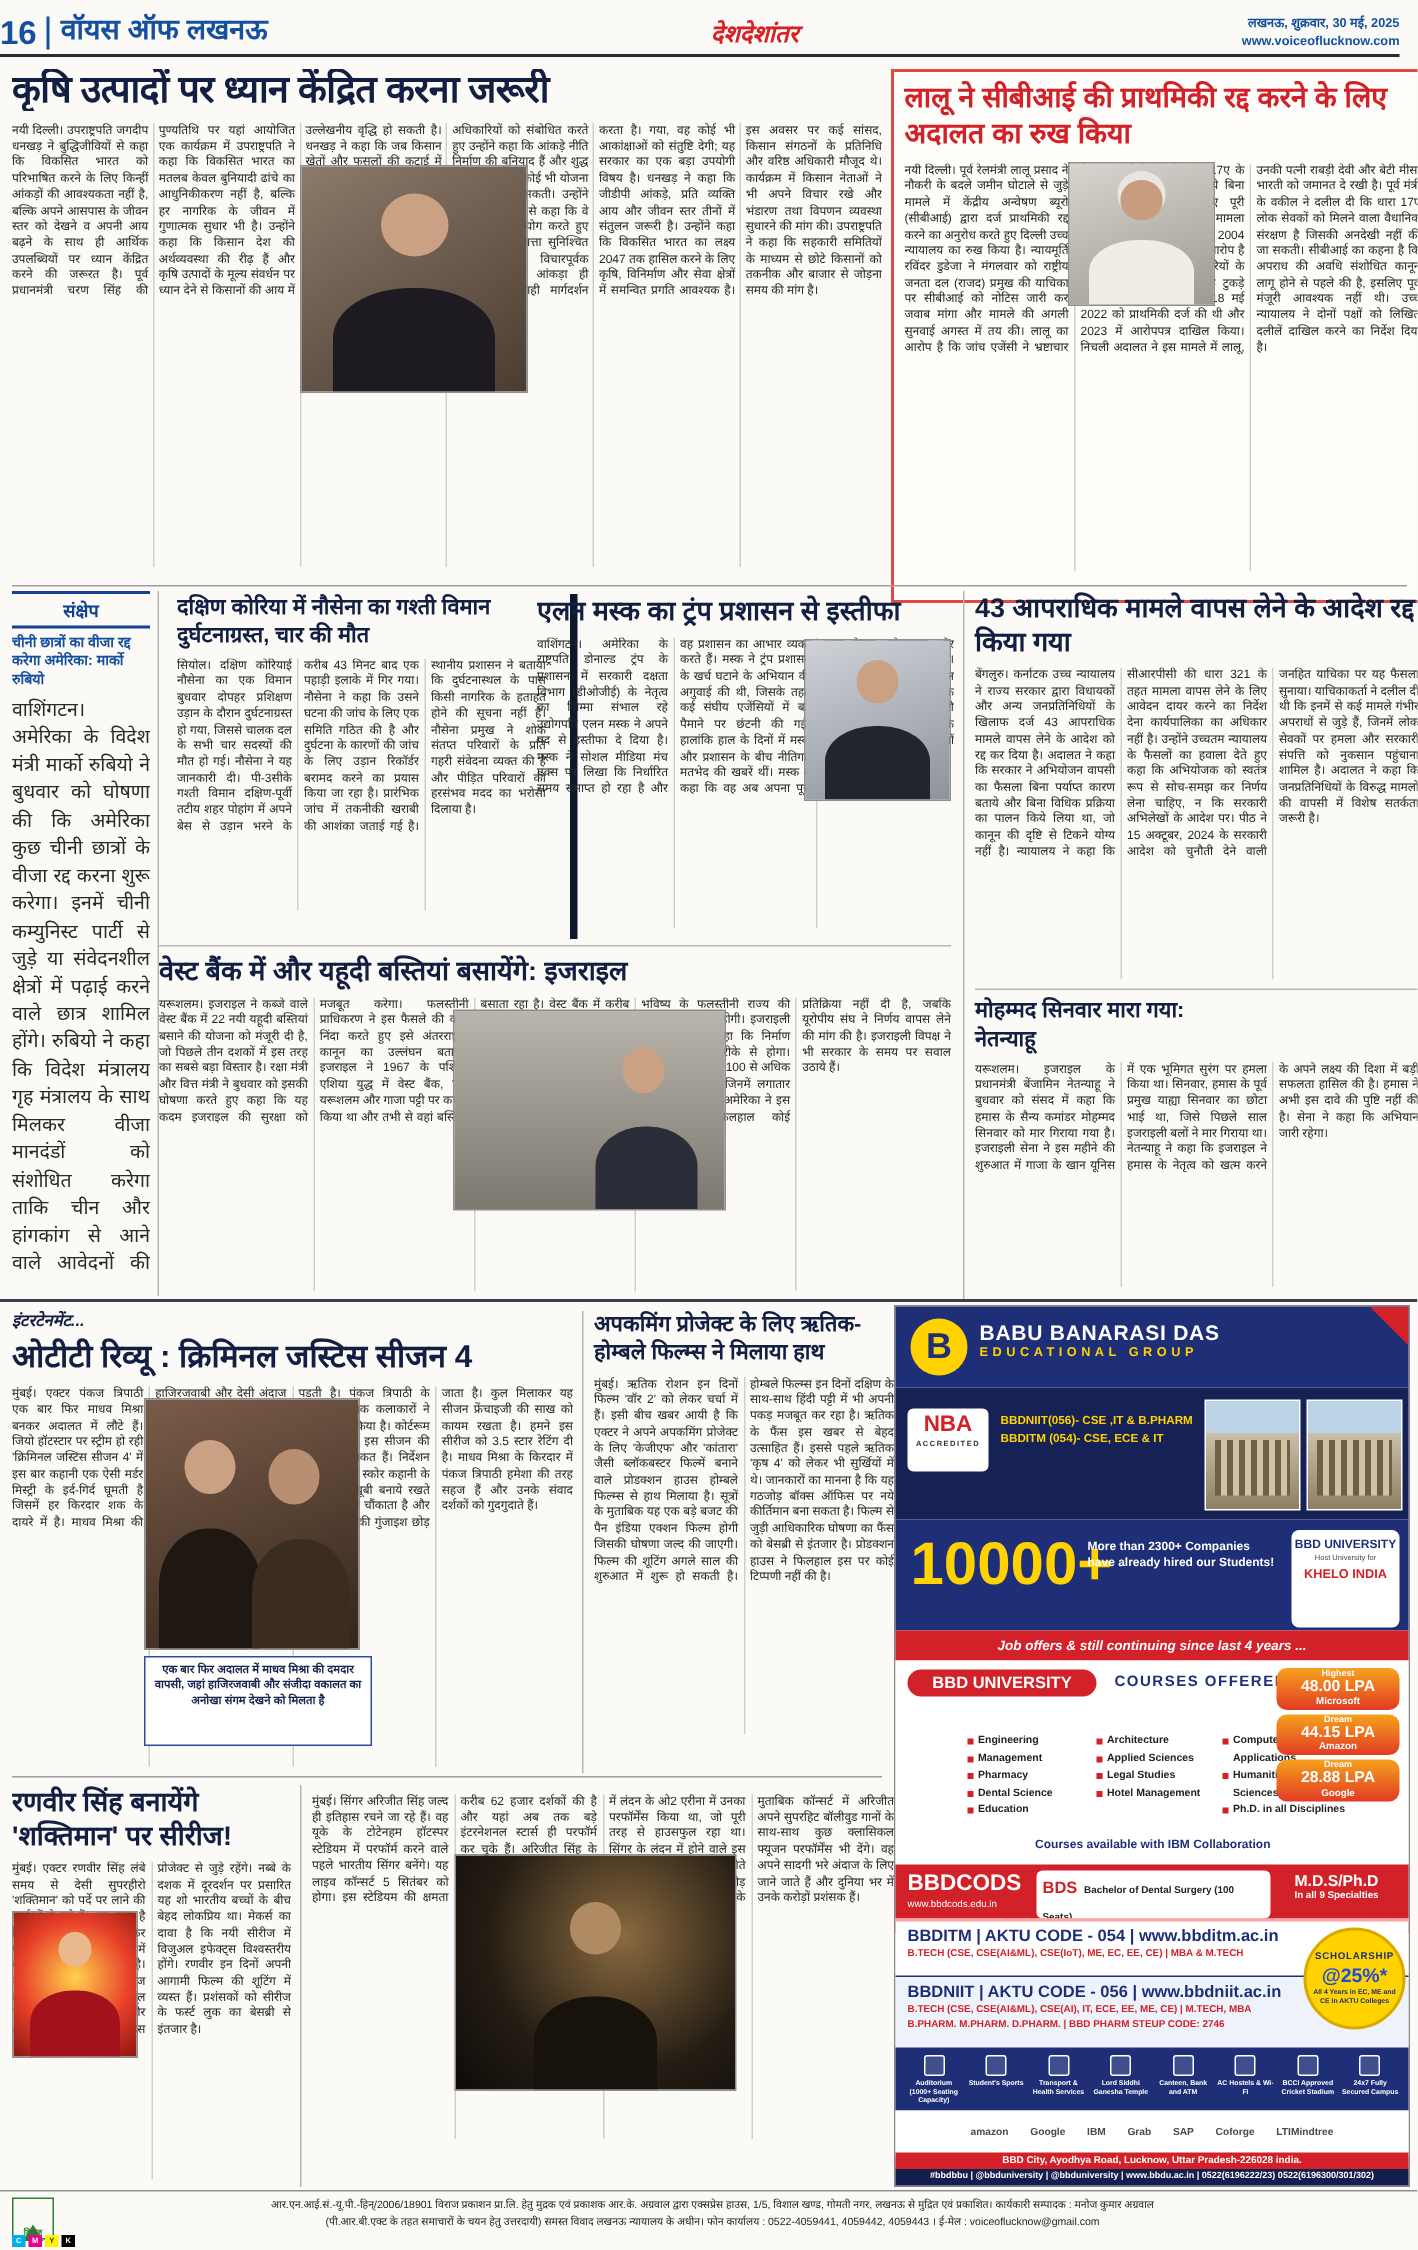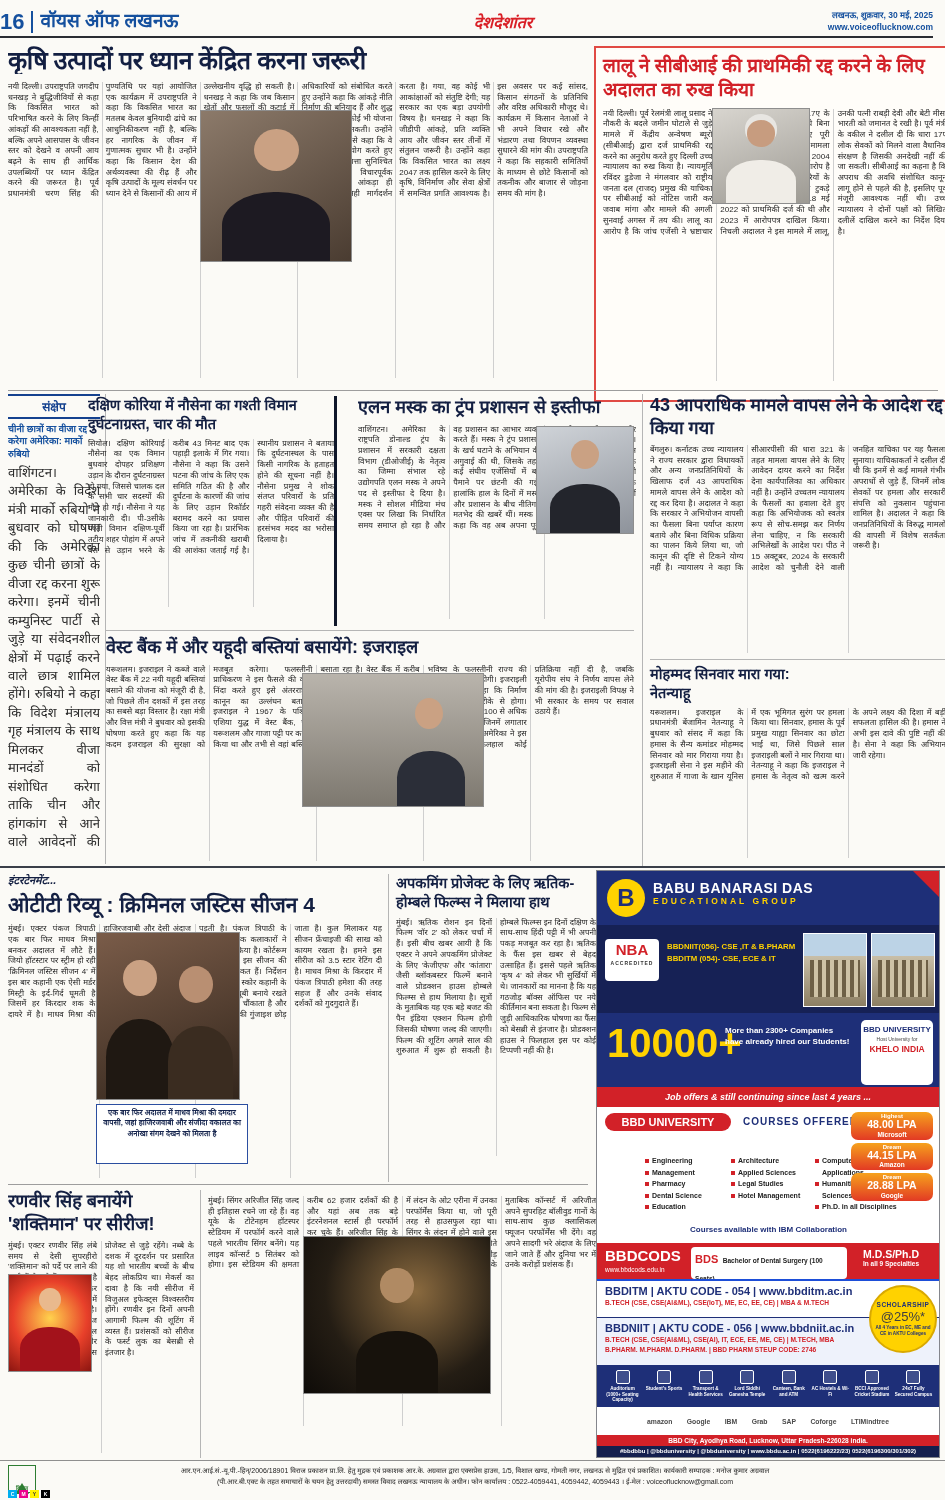--- a/index.html
+++ b/index.html
@@ -116,21 +116,21 @@
   .bds-box .d2{font-size:6.6px;font-weight:700;display:inline}
   .mds{position:absolute;left:250px;top:5px;width:88px;text-align:center}
   .mds .m1{font-size:10.5px;font-weight:900}
   .mds .m2{font-size:6.5px;font-weight:700}
   .inst-line{font-size:11px;font-weight:900;color:#1e2f78;padding:4px 8px 1px}
   .inst-sub{font-size:6.6px;font-weight:800;color:#d22128;padding:0 8px;line-height:1.5}
   .schol{position:absolute;left:272px;top:414px;width:64px;height:64px;border-radius:50%;
     background:#ffd200;border:2px solid #d9a900;text-align:center;color:#1e2f78;
     display:flex;flex-direction:column;justify-content:center;gap:1px;z-index:5}
   .schol .s1{font-size:6.5px;font-weight:900;letter-spacing:0.5px}
-  .schol .s2{font-size:13px;font-weight:400;color:#404040}
+  .schol .s2{font-size:13px;font-weight:700;color:#1d4ed8}
   .schol .s3{font-size:4.6px;font-weight:700;line-height:1.25;padding:0 4px}
   .fac-row{display:flex;justify-content:space-between;padding:5px 6px 0}
   .fac{width:39px;text-align:center}
   .fac-ic{display:block;width:12px;height:12px;margin:0 auto 2px;border:1.3px solid #fff;border-radius:2px;background:rgba(255,255,255,.15)}
   .fac-label{font-size:4.6px;line-height:1.25;color:#fff;font-weight:700;display:block}
   .logo-rows{text-align:center;padding-top:3px}
   .logo-rows .lg{display:inline-block;font-size:6.8px;font-weight:800;color:#4a4a4a;margin:1px 5px}
   .ad-addr{width:100%;text-align:center;font-size:6.6px;font-weight:800;line-height:11px}
   .ad-contact{width:100%;text-align:center;font-size:6px;font-weight:700;line-height:11px;background:#141f4e;color:#fff}
   
@@ -179,21 +179,21 @@
   </section>
 
   <div class="rule" style="left:8px;top:390px;width:930px"></div>
 
   <aside class="art" style="left:8px;top:394px;width:92px;height:470px;border-right:1px solid #b5b5b5;padding-right:5px">
     <div class="sk-head">संक्षेप</div>
     <div class="sk-title">चीनी छात्रों का वीजा रद्द करेगा अमेरिका: मार्को रुबियो</div>
     <div class="sk-body" style="height:388px;overflow:hidden">वाशिंगटन। अमेरिका के विदेश मंत्री मार्को रुबियो ने बुधवार को घोषणा की कि अमेरिका कुछ चीनी छात्रों के वीजा रद्द करना शुरू करेगा। इनमें चीनी कम्युनिस्ट पार्टी से जुड़े या संवेदनशील क्षेत्रों में पढ़ाई करने वाले छात्र शामिल होंगे। रुबियो ने कहा कि विदेश मंत्रालय गृह मंत्रालय के साथ मिलकर वीजा मानदंडों को संशोधित करेगा ताकि चीन और हांगकांग से आने वाले आवेदनों की कड़ी जांच हो सके। अमेरिका में करीब तीन लाख चीनी छात्र पढ़ते हैं और यह फैसला उनके भविष्य पर असर डाल सकता है। चीन ने इस कदम की आलोचना करते हुए इसे भेदभावपूर्ण बताया है। विशेषज्ञों का कहना है कि इससे अमेरिकी विश्वविद्यालयों की आमदनी और शोध क्षमता दोनों प्रभावित होंगी। वर्ष 2023-2024 में शैक्षणिक आदान-प्रदान से अमेरिका को 43 अरब डॉलर से अधिक का राजस्व मिला था, जो अंतरराष्ट्रीय छात्रों की फीस और रहन-सहन के खर्च से आता है। रुबियो ने यह भी कहा कि अंतरराष्ट्रीय छात्रों के लिए वीजा नीति की व्यापक समीक्षा जारी रहेगी और नयी वीजा नीति के तहत पहले से जारी वीजा की भी समीक्षा की जाएगी। इससे अमेरिकी परिसरों में असमंजस की स्थिति बन गयी है।</div>
   </aside>
 
-  <section class="art" style="left:88px;top:396px;width:246px;height:230px;border-right:3px solid #0f172a;padding-right:0">
+  <section class="art" style="left:118px;top:396px;width:246px;height:230px;border-right:5px solid #0f172a;padding-right:16px">
     <h3 class="hl hl-md">दक्षिण कोरिया में नौसेना का गश्ती विमान दुर्घटनाग्रस्त, चार की मौत</h3>
     <div class="jtext c3" style="margin-top:5px;height:168px">सियोल। दक्षिण कोरियाई नौसेना का एक विमान बुधवार दोपहर प्रशिक्षण उड़ान के दौरान दुर्घटनाग्रस्त हो गया, जिससे चालक दल के सभी चार सदस्यों की मौत हो गई। नौसेना ने यह जानकारी दी। पी-3सीके गश्ती विमान दक्षिण-पूर्वी तटीय शहर पोहांग में अपने बेस से उड़ान भरने के करीब 43 मिनट बाद एक पहाड़ी इलाके में गिर गया। नौसेना ने कहा कि उसने घटना की जांच के लिए एक समिति गठित की है और दुर्घटना के कारणों की जांच के लिए उड़ान रिकॉर्डर बरामद करने का प्रयास किया जा रहा है। प्रारंभिक जांच में तकनीकी खराबी की आशंका जताई गई है। स्थानीय प्रशासन ने बताया कि दुर्घटनास्थल के पास किसी नागरिक के हताहत होने की सूचना नहीं है। नौसेना प्रमुख ने शोक संतप्त परिवारों के प्रति गहरी संवेदना व्यक्त की है और पीड़ित परिवारों की हरसंभव मदद का भरोसा दिलाया है।</div>
   </section>
 
   <section class="art" style="left:358px;top:396px;width:278px;height:230px">
     <h3 class="hl hl-lg">एलन मस्क का ट्रंप प्रशासन से इस्तीफा</h3>
     <div class="jtext c3" style="margin-top:6px;height:194px">वाशिंगटन। अमेरिका के राष्ट्रपति डोनाल्ड ट्रंप के प्रशासन में सरकारी दक्षता विभाग (डीओजीई) के नेतृत्व का जिम्मा संभाल रहे उद्योगपति एलन मस्क ने अपने पद से इस्तीफा दे दिया है। मस्क ने सोशल मीडिया मंच एक्स पर लिखा कि निर्धारित समय समाप्त हो रहा है और वह प्रशासन का आभार व्यक्त करते हैं। मस्क ने ट्रंप प्रशासन के खर्च घटाने के अभियान की अगुवाई की थी, जिसके तहत कई संघीय एजेंसियों में बड़े पैमाने पर छंटनी की गई। हालांकि हाल के दिनों में मस्क और प्रशासन के बीच नीतिगत मतभेद की खबरें थीं। मस्क ने कहा कि वह अब अपना पूरा ध्यान टेस्ला, स्पेसएक्स और एक्सएआई पर केंद्रित करेंगे। व्हाइट हाउस ने उनके योगदान की सराहना करते हुए कहा कि खर्च में कटौती का काम जारी रहेगा। चुनाव में ट्रंप की जीत के बाद मस्क 2025 ने मतदाताओं के बीच खासे सक्रिय रहे थे।</div>
     <div class="photo ph-musk" style="left:178px;top:30px;width:96px;height:106px">
       <span class="ph-head"></span>
       <span class="ph-torso"></span>
@@ -347,21 +347,21 @@
         <span class="d1">BDS</span>
         <span class="d2">Bachelor of Dental Surgery (100 Seats)</span>
         
       </div>
       <div class="mds">
         <div class="m1">M.D.S/Ph.D</div>
         <div class="m2">In all 9 Specialties</div>
       </div>
     </div>
 
-    <div class="ad-band" style="top:408px;height:38px;background:#fff;border-top:2px solid #1d4ed8">
+    <div class="ad-band" style="top:408px;height:38px;background:#fff;border-top:2px solid #fca5a5">
       <div class="inst-line">BBDITM | AKTU CODE - 054 | www.bbditm.ac.in</div>
       <div class="inst-sub">B.TECH (CSE, CSE(AI&amp;ML), CSE(IoT), ME, EC, EE, CE) | MBA &amp; M.TECH</div>
     </div>
 
     <div class="ad-band" style="top:446px;height:48px;background:#eef2fb;border-top:1px solid #1e2f78">
       <div class="inst-line">BBDNIIT | AKTU CODE - 056 | www.bbdniit.ac.in</div>
       <div class="inst-sub">B.TECH (CSE, CSE(AI&amp;ML), CSE(AI), IT, ECE, EE, ME, CE) | M.TECH, MBA</div>
       <div class="inst-sub">B.PHARM. M.PHARM. D.PHARM. | BBD PHARM STEUP CODE: 2746</div>
     </div>
 

